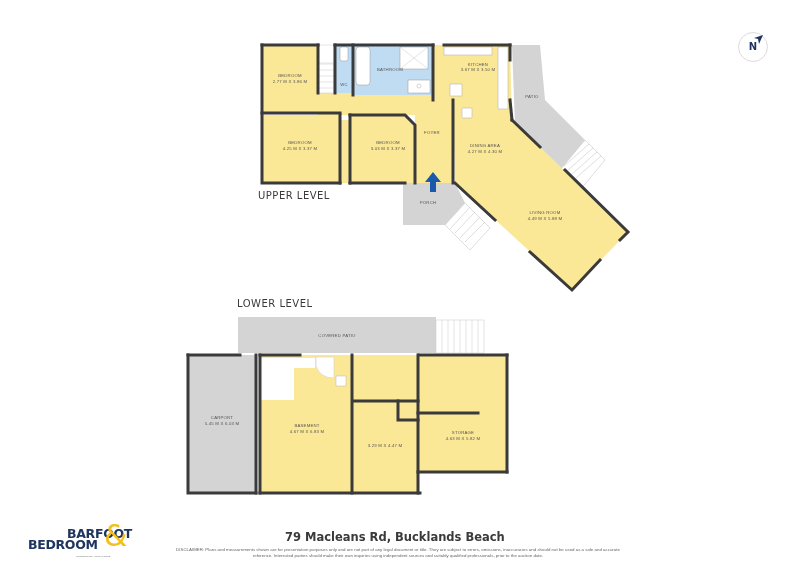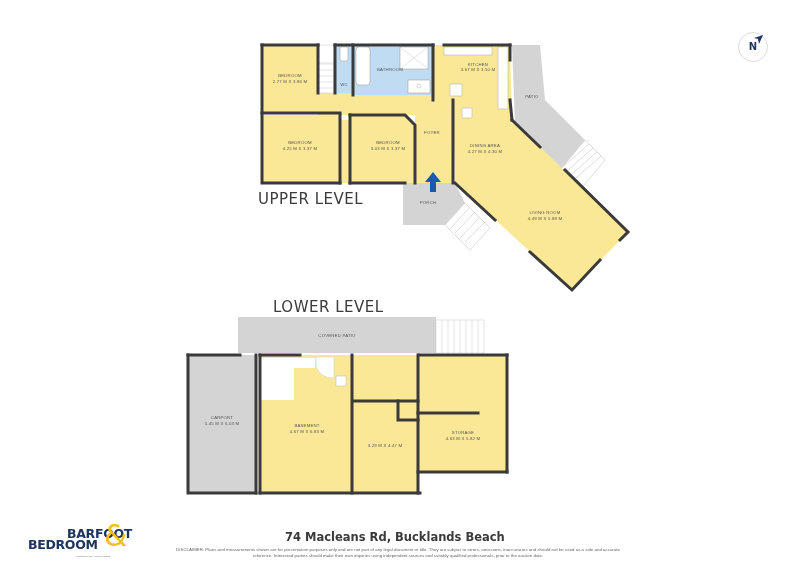--- a/index.html
+++ b/index.html
@@ -1,19 +1,19 @@
 <!DOCTYPE html>
 <html><head>
   <meta charset="utf-8">
   <style>
     html, body { margin: 0; padding: 0; background: #ffffff; }
     body { width: 800px; height: 584px; position: relative; overflow: hidden; font-family: "Liberation Sans", sans-serif; }
     #plan { position: absolute; left: 0; top: 0; width: 800px; height: 584px; }
     .room-label { font-family: "Liberation Sans", sans-serif; font-size: 4.3px; fill: #555555; text-anchor: middle; letter-spacing: 0.2px; }
-    .level-title { position: absolute; font-family: "DejaVu Sans", sans-serif; font-size: 15px; color: #3a3a3a; letter-spacing: 0.5px; }
+    .level-title { position: absolute; font-family: "DejaVu Sans", sans-serif; font-size: 10px; color: #3a3a3a; letter-spacing: 0.5px; }
     .footer-address { position: absolute; left: 285px; top: 530px; font-family: "DejaVu Sans", sans-serif; font-weight: bold; font-size: 11.5px; color: #3a3a3a; }
     .disclaimer { position: absolute; left: 168px; top: 547px; width: 460px; font-family: "Liberation Sans", sans-serif; font-size: 4.4px; line-height: 6px; color: #666666; text-align: center; }
     .logo { position: absolute; left: 28px; top: 525px; width: 120px; height: 40px; }
     .logo .l1, .logo .l2 { position: absolute; font-family: "DejaVu Sans", sans-serif; font-weight: bold; font-size: 12.5px; color: #1f3561; letter-spacing: -0.3px; line-height: 12px; }
     .logo .l1 { left: 19px; top: 3px; margin-left: 20px; }
     .logo .l2 { left: 0px; top: 14px; }
     .logo .amp { position: absolute; left: 76px; top: -4px; font-family: "DejaVu Sans", sans-serif; font-size: 30px; color: #f2c01e; line-height: 30px; }
     .logo .tag { position: absolute; left: 48px; top: 30px; font-size: 2.5px; color: #7a7a7a; font-family: "Liberation Sans", sans-serif; }
     .compass { position: absolute; left: 738px; top: 32px; width: 28px; height: 28px; border: 1px solid #dcdcdc; border-radius: 50%; background: #fff; }
     .compass .n { position: absolute; left: 0; top: 8px; width: 28px; text-align: center; font-family: "DejaVu Sans", sans-serif; font-weight: bold; font-size: 10px; color: #1f3561; }
@@ -179,30 +179,30 @@
     <text class="room-label" x="222" y="425"><tspan>5.45 M X 6.03 M</tspan></text>
     <text class="room-label" x="307" y="427"><tspan>BASEMENT</tspan></text>
     <text class="room-label" x="307" y="433"><tspan>4.67 M X 6.83 M</tspan></text>
     <text class="room-label" x="385" y="447"><tspan>3.29 M X 4.47 M</tspan></text>
     <text class="room-label" x="463" y="434"><tspan>STORAGE</tspan></text>
     <text class="room-label" x="463" y="440"><tspan>4.63 M X 5.82 M</tspan></text>
   </g>
 </svg>
 
 <div class="level-title" style="left:258px; top:190px;">UPPER LEVEL</div>
-<div class="level-title" style="left:237px; top:298px;margin-left:36px;">LOWER LEVEL</div>
+<div class="level-title" style="left:237px; top:298px;">LOWER LEVEL</div>
 
 <div class="compass">
   <svg width="9" height="9" viewBox="0 0 9 9">
     <polygon points="9,0 0,3 4,4 5,9" fill="#1f3561"></polygon>
   </svg>
   <div class="n">N</div>
 </div>
 
 <div class="logo">
   <div class="l1">BARFOOT</div>
   <div class="l2">BEDROOM</div>
   <div class="amp">&amp;</div>
   <div class="tag">CONNECTING YOUR WORLD</div>
 </div>
 
-<div class="footer-address">74 Macleans Rd, Bucklands Beach</div>
+<div class="footer-address">79 Macleans Rd, Bucklands Beach</div>
 <div class="disclaimer">DISCLAIMER: Plans and measurements shown are for presentation purposes only and are not part of any legal document or title. They are subject to errors, omissions, inaccuracies and should not be used as a sole and accurate reference. Interested parties should make their own inquiries using independent sources and suitably qualified professionals, prior to the auction date.</div>
 
 </body></html>

